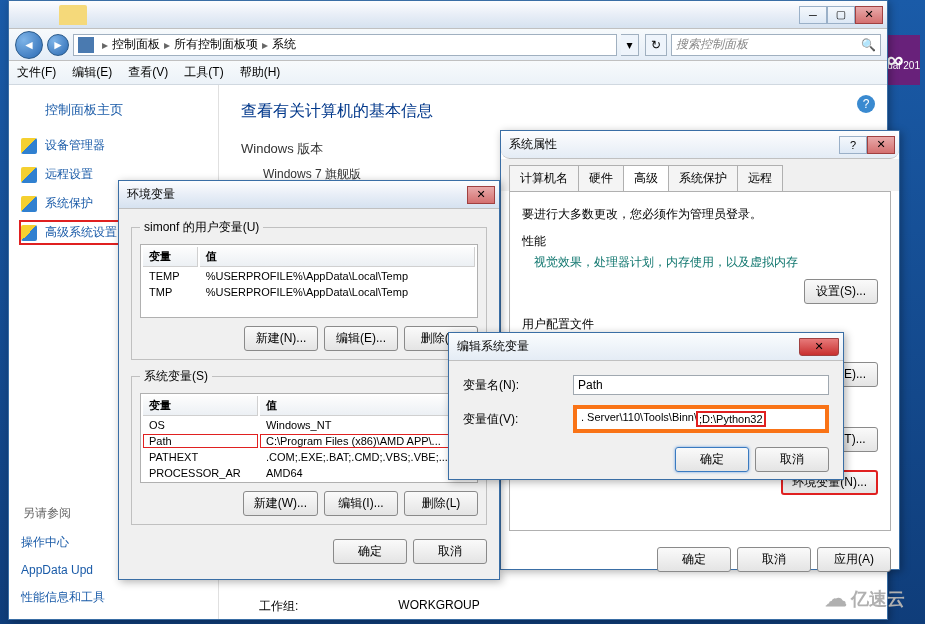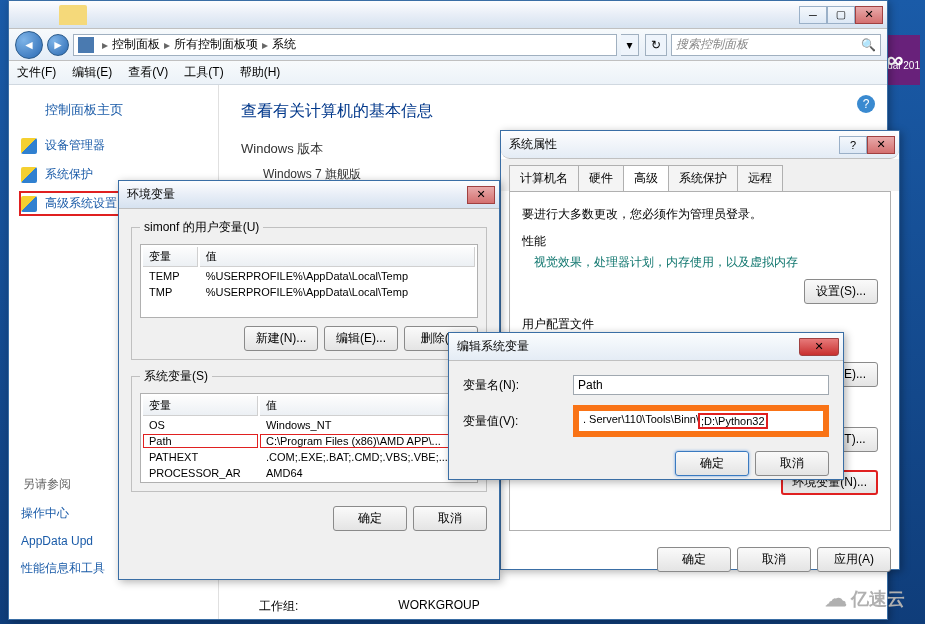--- a/index.html
+++ b/index.html
@@ -73,34 +73,34 @@
   .dlg-btn.hl { border: 2px solid #e02020; padding: 2px 9px; }
   .dlg-footer { padding: 8px; text-align: right; display:flex; gap:6px; justify-content:flex-end; }
   
   
   .envvar { left: 118px; top: 180px; width: 382px; height: 400px; z-index: 6; }
   .envvar .titlebar { justify-content: space-between; padding-left: 8px; }
   .envvar .body { padding: 10px 12px; background: #f0f0f0; height: calc(100% - 28px); }
   fieldset { border: 1px solid #c0c0c0; padding: 8px; margin-bottom: 8px; background: #f0f0f0; }
   legend { font-size: 12px; padding: 0 4px; }
   .var-table { width: 100%; border: 1px solid #b0b0b0; background: #fff; font-size: 11px; font-family: Tahoma, sans-serif; }
-  .var-table th { background: linear-gradient(180deg, #fdfdfd, #ecf0f4); border-right: 1px solid #d0d0d0; border-bottom: 1px solid #d0d0d0; text-align: left; padding: 2px 6px; font-weight: normal; }
+  .var-table th { background: linear-gradient(180deg, #fdfdfd, #ecf0f4); border-right: 1px solid #d0d0d0; border-bottom: 1px solid #d0d0d0; text-align: left; padding: 2px 6px; font-weight: bold; }
   .var-table td { padding: 1px 6px; white-space: nowrap; overflow: hidden; }
   .var-table tr.hl td { outline: 1px solid #e02020; outline-offset: -1px; }
   .env-btns { text-align: right; margin-top: 8px; display:flex; gap:6px; justify-content:flex-end; }
   
   
   .editvar { left: 448px; top: 332px; width: 396px; height: 148px; z-index: 10; }
   .editvar .titlebar { justify-content: space-between; padding-left: 8px; background: linear-gradient(180deg, #fafcfe 0%, #e4ecf5 100%); }
   .editvar .titlebar .win-btn.close { background: linear-gradient(180deg, #e77a7a, #c83030); width: 40px; border-radius: 0 0 3px 3px; }
   .editvar .body { padding: 14px 14px 10px; background: #f0f0f0; height: calc(100% - 28px); }
   .form-row { display: flex; align-items: center; margin-bottom: 10px; gap: 30px; }
   .form-row label { width: 80px; font-size: 12px; }
   .form-row input { flex: 1; border: 1px solid #a0a8b0; padding: 2px 4px; font-size: 12px; font-family: Tahoma, sans-serif; background:#fff; }
-  .input-wrap { flex: 1; border: 6px solid #f97316; padding: 2px 4px; font-size: 11px; background:#fff; font-family: Tahoma; display:flex; overflow:hidden; white-space:nowrap; }
+  .input-wrap { flex: 1; border: 4px solid #f97316; padding: 2px 4px; font-size: 11px; background:#fff; font-family: Tahoma; display:flex; overflow:hidden; white-space:nowrap; }
   .input-wrap .hlspan { border: 2px solid #e02020; padding: 0 1px; margin-left: -1px; }
   .editvar .dlg-footer { padding: 4px 0 0; }
   .dlg-btn.primary { border: 1px solid #3a7ac0; box-shadow: 0 0 3px #6aa0e0; }
   
   .watermark { position: absolute; right: 20px; bottom: 12px; font-size: 18px; color: #b0b0b0; font-weight: bold; display:flex; align-items:center; gap:4px; z-index: 20; }
   .watermark .logo { font-size: 22px; }
 </style>
 </head>
 <body>
 
@@ -144,20 +144,24 @@
       <span class="menu-item">查看(V)</span>
       <span class="menu-item">工具(T)</span>
       <span class="menu-item">帮助(H)</span>
     </div>
     <div class="content-area">
       <div class="sidebar">
         <div class="sidebar-title">控制面板主页</div>
         <div class="sidebar-item">
             <span class="shield"></span>
             <span>设备管理器</span>
+          </div>
+        <div class="sidebar-item">
+            <span class="shield"></span>
+            <span>远程设置</span>
           </div>
         <div class="sidebar-item">
             <span class="shield"></span>
             <span>系统保护</span>
           </div>
         <div class="sidebar-item hl">
             <span class="shield"></span>
             <span>高级系统设置</span>
           </div>
         <div class="see-also">
@@ -274,20 +278,25 @@
           <tr>
                 <td>PATHEXT</td>
                 <td>.COM;.EXE;.BAT;.CMD;.VBS;.VBE;...</td>
               </tr>
           <tr>
                 <td>PROCESSOR_AR</td>
                 <td>AMD64</td>
               </tr>
         </tbody>
           </table>
+        <div class="env-btns">
+          <button class="dlg-btn">新建(W)...</button>
+          <button class="dlg-btn">编辑(I)...</button>
+          <button class="dlg-btn">删除(L)</button>
+        </div>
       </fieldset>
       <div class="dlg-footer" style="padding:6px 0 0">
         <button class="dlg-btn">确定</button>
         <button class="dlg-btn">取消</button>
       </div>
     </div>
   </div>
 
   <div class="window editvar">
     <div class="titlebar">

